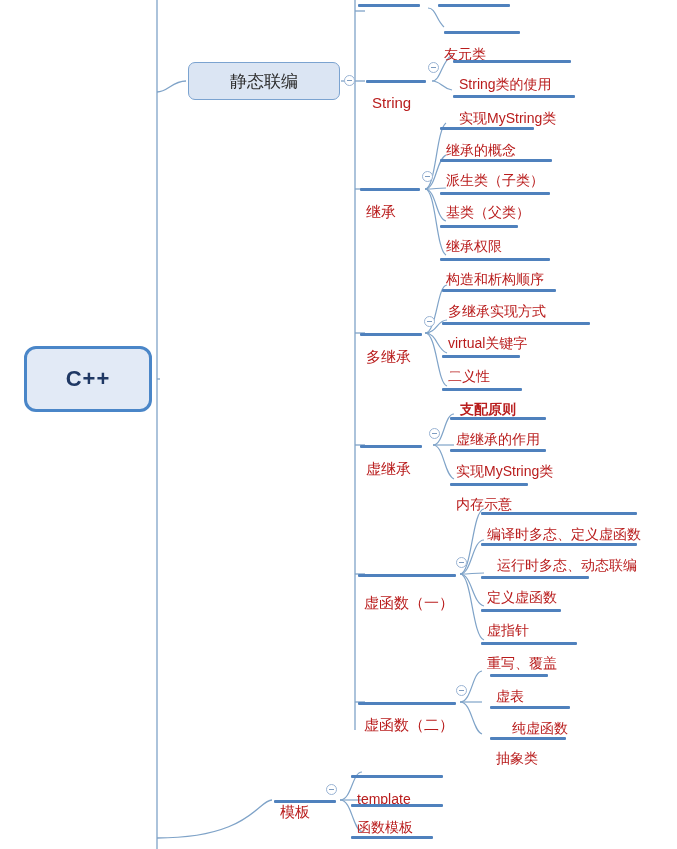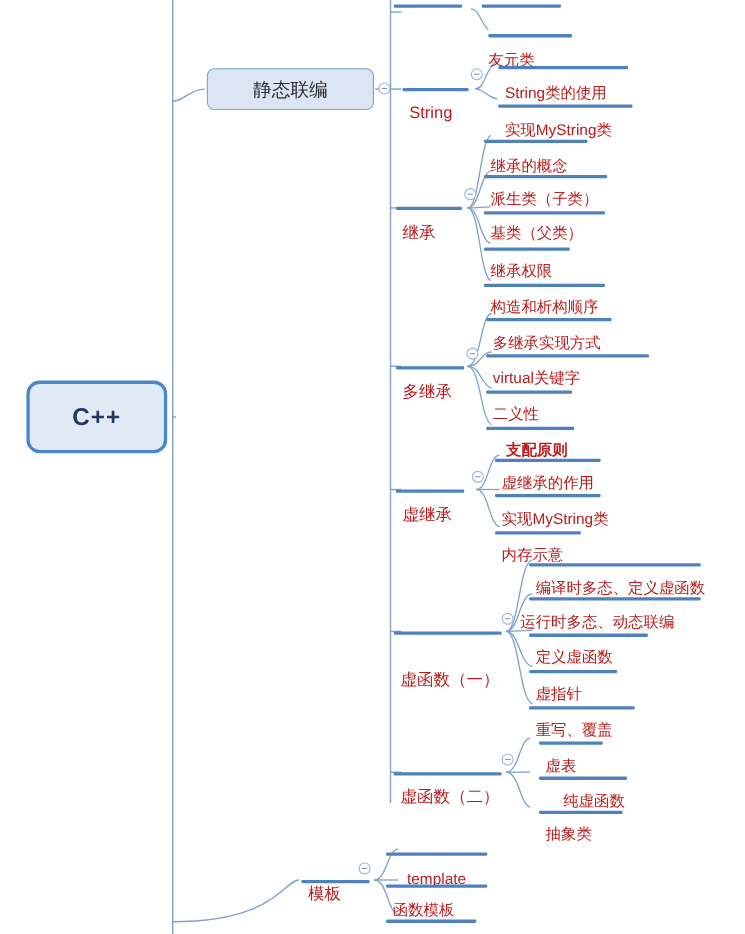--- a/index.html
+++ b/index.html
@@ -268,32 +268,32 @@
   <div class="branch lvl3" style="left:456px; top:428px;">
     <span>实现MyString类</span>
   </div>
   <div class="bar" style="left:450px; top:449px; width:96px;"></div>
 
   <div class="branch lvl3" style="left:456px; top:461px;">
     <span>内存示意</span>
   </div>
   <div class="bar" style="left:450px; top:483px; width:78px;"></div>
 
-  <div class="branch lvl2" style="left:364px; top:576px;">
+  <div class="branch lvl2" style="left:364px; top:560px;">
     <span>虚函数（一）</span>
   </div>
   <div class="bar" style="left:358px; top:574px; width:98px;"></div>
   <div class="toggle" style="left:456px; top:557px;"></div>
 
   <div class="branch lvl3" style="left:487px; top:491px;">
     <span>编译时多态、定义虚函数</span>
   </div>
   <div class="bar" style="left:481px; top:512px; width:156px;"></div>
 
-  <div class="branch lvl3" style="left:473px; top:522px;text-align:right;">
+  <div class="branch lvl3" style="left:497px; top:522px;text-align:right;">
     <span>运行时多态、动态联编</span>
   </div>
   <div class="bar" style="left:481px; top:543px; width:156px;"></div>
 
   <div class="branch lvl3" style="left:487px; top:554px;">
     <span>定义虚函数</span>
   </div>
   <div class="bar" style="left:481px; top:576px; width:108px;"></div>
 
   <div class="branch lvl3" style="left:487px; top:587px;">
@@ -326,21 +326,21 @@
     <span>抽象类</span>
   </div>
   <div class="bar" style="left:490px; top:737px; width:76px;"></div>
 
   <div class="branch lvl2" style="left:280px; top:771px;font-family:Liberation Mono, monospace;">
     <span>模板</span>
   </div>
   <div class="bar" style="left:274px; top:800px; width:62px;"></div>
   <div class="toggle" style="left:326px; top:784px;"></div>
 
-  <div class="branch lvl3" style="left:370px; top:756px;">
+  <div class="branch lvl3" style="left:357px; top:756px;">
     <span>template</span>
   </div>
   <div class="bar" style="left:351px; top:775px; width:92px;"></div>
 
   <div class="branch lvl3" style="left:357px; top:784px;">
     <span>函数模板</span>
   </div>
   <div class="bar" style="left:351px; top:804px; width:92px;"></div>
 
   <div class="branch lvl3" style="left:357px; top:815px;">

